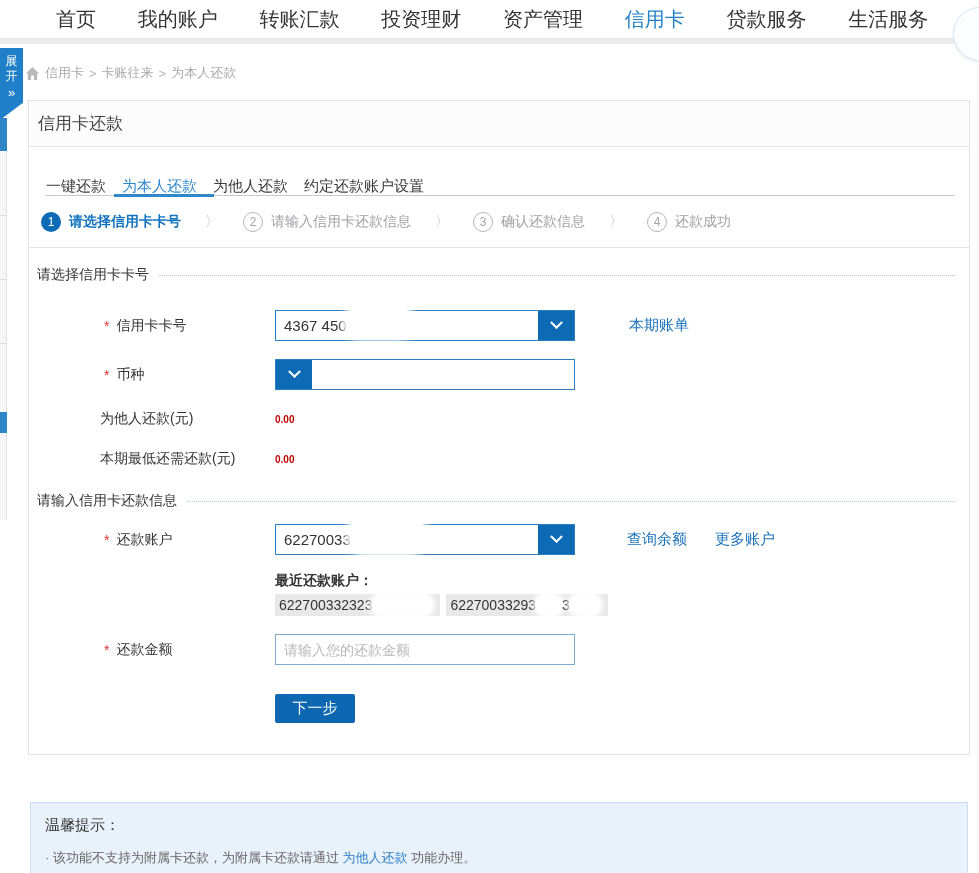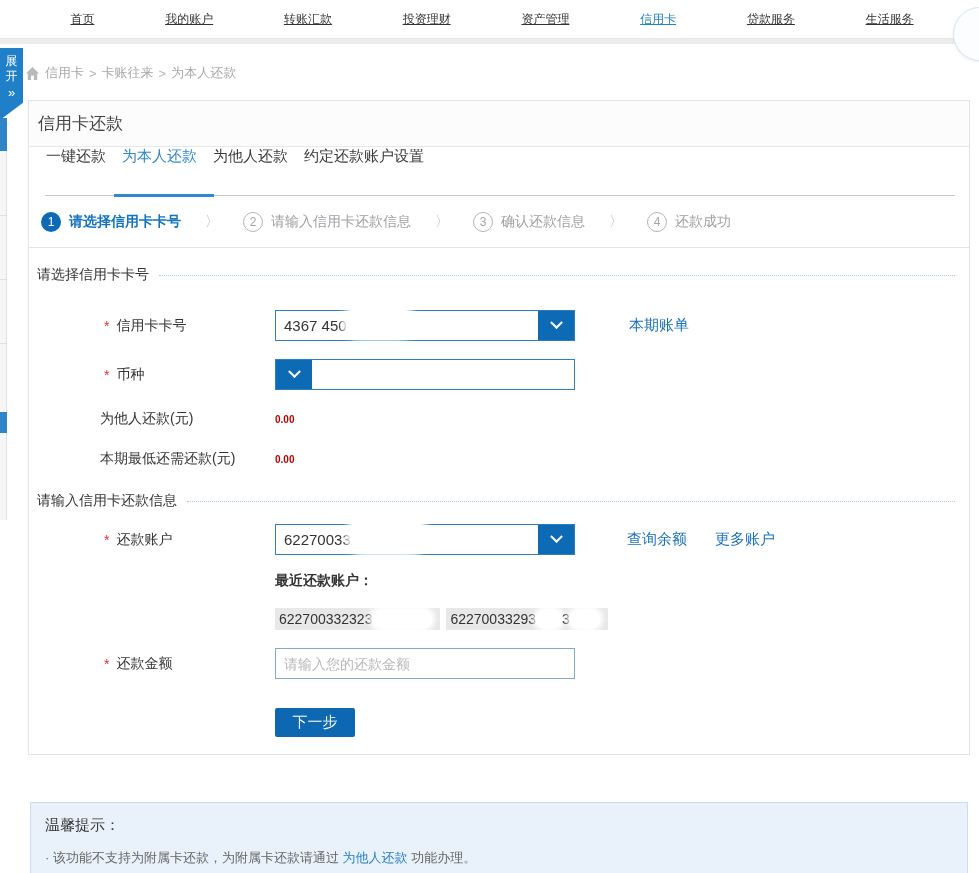--- a/index.html
+++ b/index.html
@@ -7,21 +7,21 @@
   body {
     position:relative; overflow:hidden; background:#fff;
     font-family:"Liberation Sans","DejaVu Sans",sans-serif; color:#333;
   }
   
   .topnav {
     height:39px; display:flex; align-items:center;
     justify-content:space-around; padding:0 30px 0 35px;
     border-bottom:1px solid #e8e8e8; background:#fff;
   }
-  .topnav .nav-item { font-size:12px; color:#333; cursor:pointer; white-space:nowrap;text-decoration:underline; }
+  .topnav .nav-item { font-size:20px; color:#333; cursor:pointer; white-space:nowrap; }
   .topnav .nav-item.active { color:#2482c6; }
   .nav-underbar { height:5px; background:#ececec; }
   
   .float-bubble {
     position:absolute; left:953px; top:7px; width:54px; height:54px;
     border-radius:50%; background:#fcfdff; border:1px solid #d9e5f0;
     box-shadow:0 1px 3px rgba(150,180,210,.25);
   }
   
   .expand-tab {
@@ -47,21 +47,21 @@
   
   .panel {
     position:absolute; left:28px; top:100px; width:942px; height:655px;
     border:1px solid #e3e3e3; background:#fff;
   }
   .panel-title {
     height:46px; line-height:46px; padding-left:9px; font-size:17px;
     color:#444; background:#fcfcfc; border-bottom:1px solid #e8e8e8;
   }
   .tabs-row {
-    position:relative; height:49px; display:flex; align-items:flex-start;
+    position:relative; height:49px; display:flex; align-items:flex-end;
     gap:16px; padding-left:17px; font-size:15px;
   }
   .tabs-row::after {
     content:""; position:absolute; left:16px; right:14px; bottom:0;
     height:1px; background:#c9c9c9;
   }
   .tab { color:#3a3a3a; cursor:pointer; white-space:nowrap; }
   .tab.active { color:#2f87cc; }
   .tab-underline {
     position:absolute; bottom:-1px; left:85px; width:100px; height:3px;
@@ -112,21 +112,21 @@
   .smudge {
     position:absolute; background:#fff; border-radius:16px;
     box-shadow:0 0 6px 4px #fff; z-index:3;
   }
   .smudge-inline {
     display:inline-block; width:52px; height:20px; background:#fff;
     border-radius:12px; box-shadow:0 0 5px 3px #fff; vertical-align:middle;
   }
   .recent-block { margin-left:238px; }
   .recent-title { font-size:14px; font-weight:bold; color:#333; }
-  .chips { display:flex; gap:6px; margin-top:18px; }
+  .chips { display:flex; gap:6px; margin-top:4px; }
   .chip {
     background:#e8e8e8; height:22px; display:flex; align-items:center;
     padding:0 8px 0 4px; font-size:14px; color:#333; position:relative;
   }
   .amount-input {
     width:300px; height:31px; border:1px solid #7fa9cf; padding-left:8px;
     font-size:14px; color:#333; outline:none;
   }
   .amount-input::placeholder { color:#b8b8b8; }
   .next-btn {

